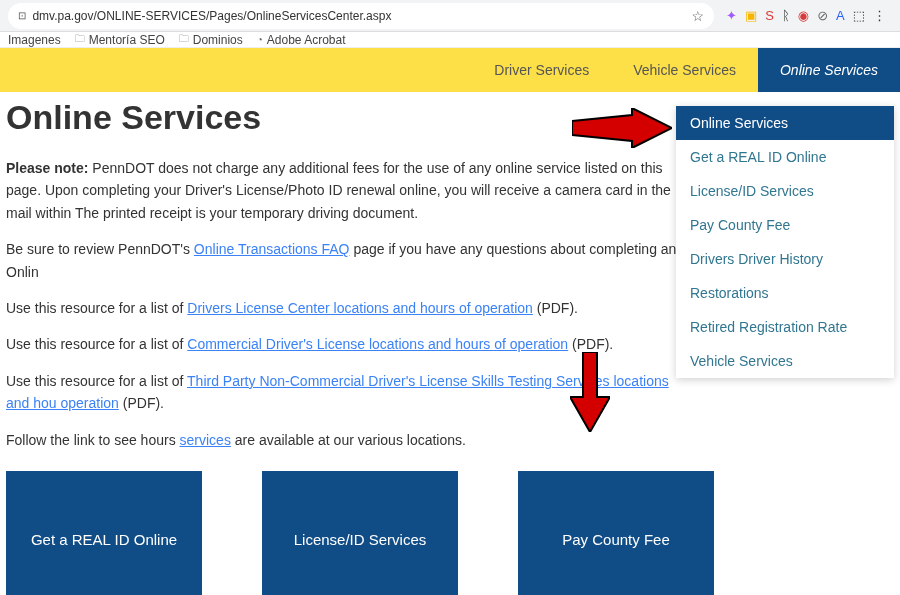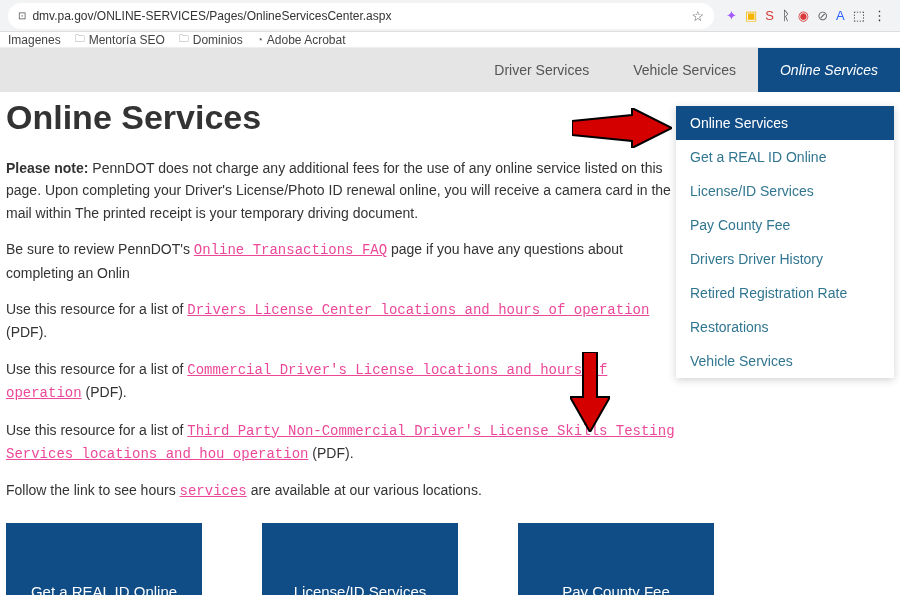--- a/index.html
+++ b/index.html
@@ -9,31 +9,31 @@
     .url-box { flex: 1; background: #fff; border-radius: 14px; height: 26px; display: flex; align-items: center; padding: 0 10px; font-size: 12px; color: #333; }
     .url-box .icon-lock { font-size: 10px; margin-right: 6px; color: #555; }
     .url-box .star { margin-left: auto; font-size: 14px; color: #555; }
     .ext-icons { display: flex; gap: 8px; padding: 0 6px; }
     .ext-icons span { font-size: 13px; }
     
     .bookmarks-bar { height: 16px; display: flex; align-items: center; padding: 0 8px; gap: 14px; font-size: 12px; color: #444; border-bottom: 1px solid #eee; }
     .bookmarks-bar .bm { display: flex; align-items: center; gap: 4px; }
     .folder-icon { color: #666; font-size: 10px; }
     
-    .nav-tabs { display: flex; justify-content: flex-end; background: #e5e5e5; }
+    .nav-tabs { display: flex; justify-content: flex-end; background: #fde047; }
     .nav-tab { padding: 14px 22px; font-size: 14px; color: #555; cursor: pointer; }
     .nav-tab.active { background: #104d87; color: #fff; font-style: italic; }
     
     .page-content { padding: 6px 0 0 6px; position: relative; }
     
     h1 { font-size: 34px; font-weight: 800; color: #333; margin-bottom: 20px; }
     
     .body-text { font-size: 14px; color: #333; line-height: 1.6; max-width: 680px; }
     .body-text p { margin-bottom: 14px; }
-    .body-text a { color: #ec4899; text-decoration: underline; font-family: Liberation Mono, monospace; }
+    .body-text a { color: #3b82f6; text-decoration: underline; }
     .body-text strong { font-weight: 700; }
     
     .tiles { display: flex; gap: 60px; margin-top: 20px; }
     .tile { width: 196px; height: 138px; background: #104d87; color: #fff; display: flex; align-items: center; justify-content: center; text-align: center; font-size: 15px; padding: 10px; cursor: pointer; }
     
     .dropdown { position: absolute; top: 106px; right: 6px; width: 218px; background: #fff; box-shadow: 0 2px 8px rgba(0,0,0,0.18); z-index: 10; }
     .dropdown-item { padding: 9px 14px; font-size: 14px; color: #317690; cursor: pointer; }
     .dropdown-item.active { background: #104d87; color: #fff; }
     
     .arrow { position: absolute; z-index: 20; }
@@ -118,22 +118,22 @@
   </div>
 
 </div>
 
 <div class="dropdown">
   <div class="dropdown-item active">Online Services</div>
   <div class="dropdown-item">Get a REAL ID Online</div>
   <div class="dropdown-item">License/ID Services</div>
   <div class="dropdown-item">Pay County Fee</div>
   <div class="dropdown-item">Drivers Driver History</div>
+  <div class="dropdown-item">Restorations</div>
   <div class="dropdown-item">Retired Registration Rate</div>
-  <div class="dropdown-item">Restorations</div>
   <div class="dropdown-item">Vehicle Services</div>
 </div>
 
 <div class="arrow arrow-right">
   <svg width="100" height="40" viewBox="0 0 100 40">
     <polygon points="0,13 60,7 60,0 100,20 60,40 60,33 0,27" fill="#d40000" stroke="#000" stroke-width="2"></polygon>
   </svg>
 </div>
 
 <div class="arrow arrow-down">

